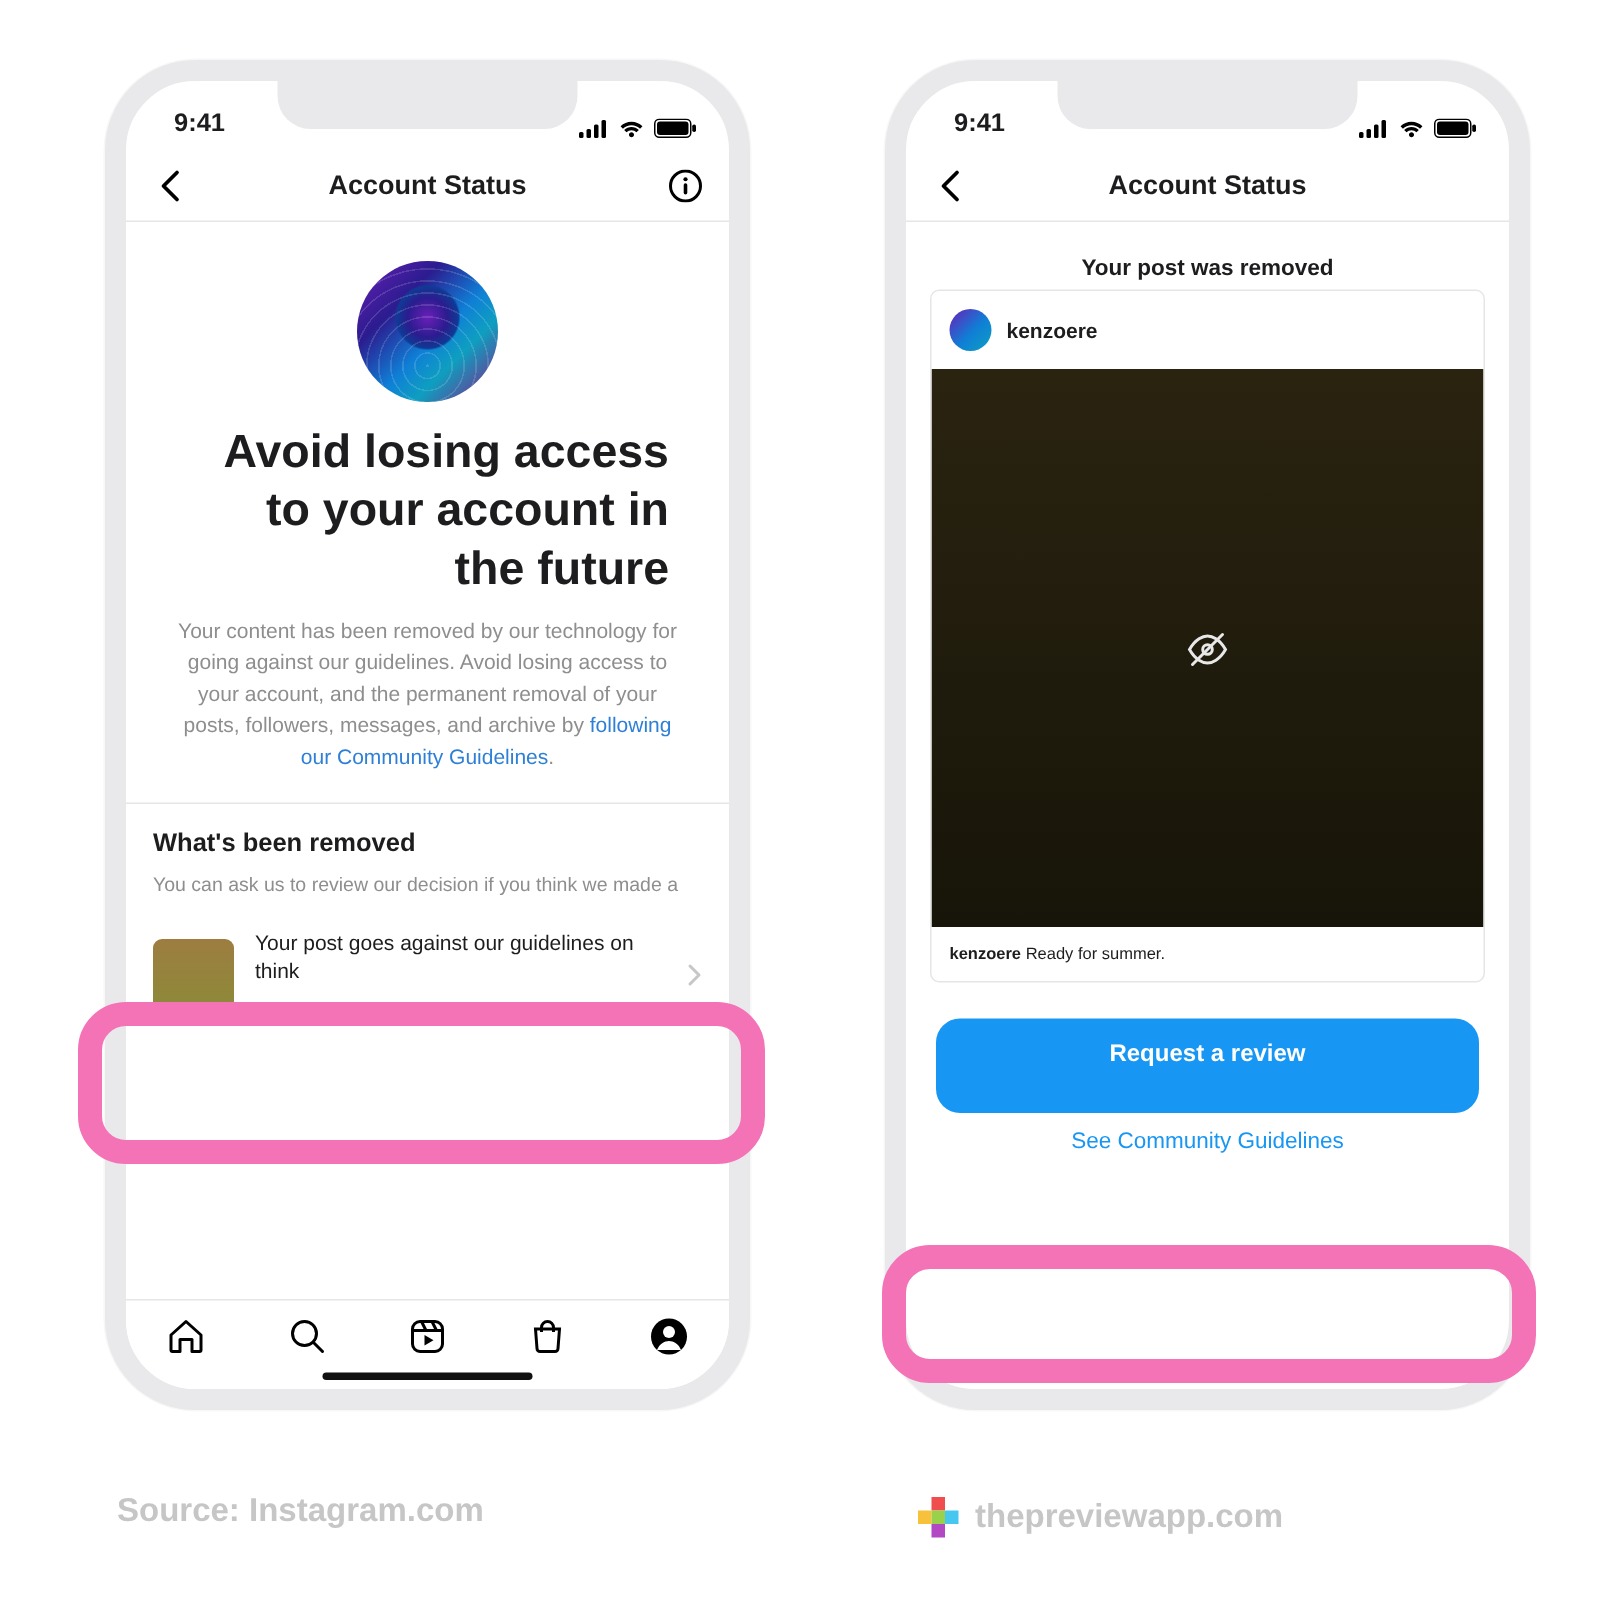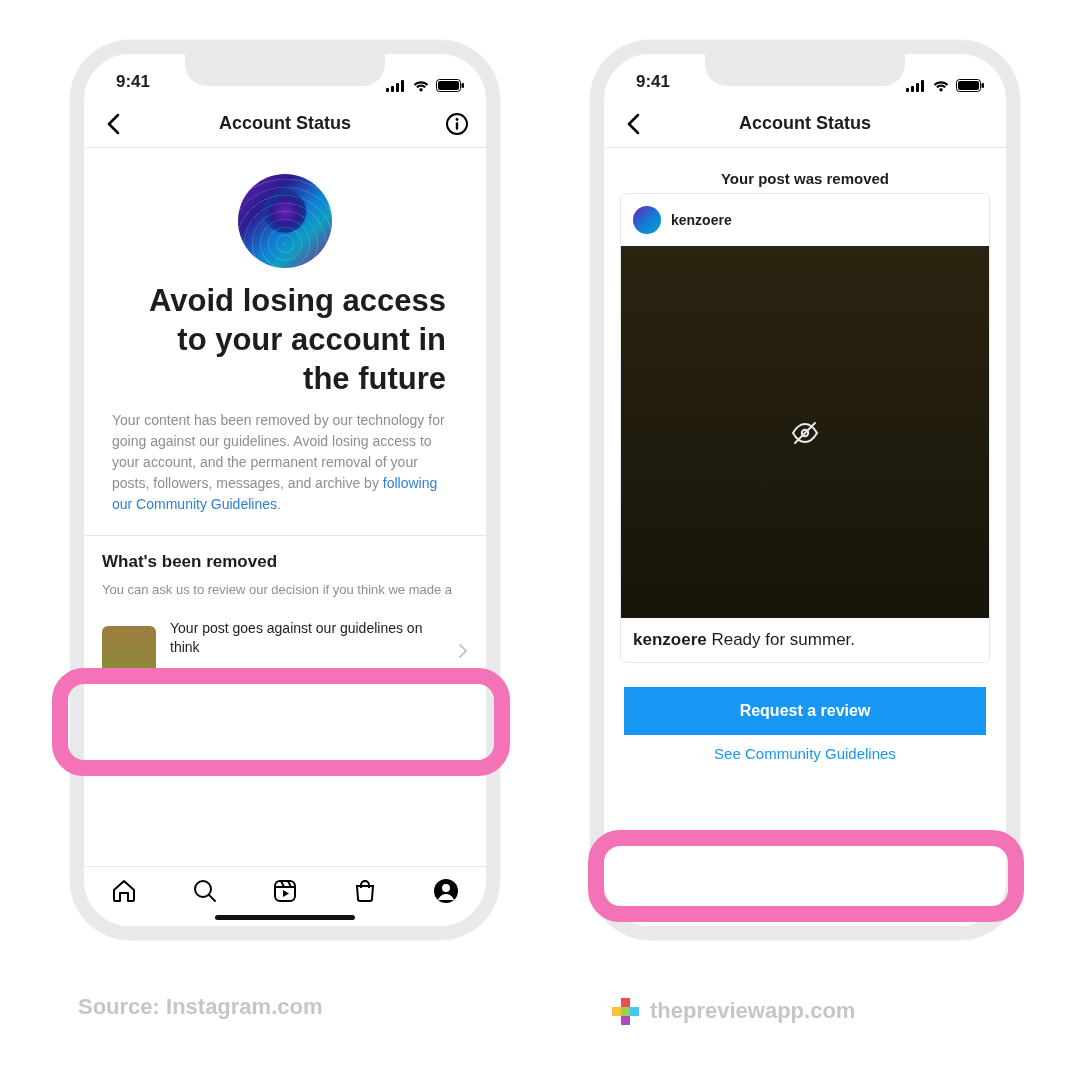--- a/index.html
+++ b/index.html
@@ -51,21 +51,21 @@
   .avatar{
     width:94px;height:94px;border-radius:50%;
     background:radial-gradient(circle at 50% 40%, #6a1fb8 0%, #2b1c8f 18%, #0f3a95 28%, transparent 30%),
                linear-gradient(135deg,#6a1fb8 0%,#2b1c8f 30%,#0f7fd6 55%,#0e9fc0 70%,#8c1a84 100%);
     position:relative;overflow:hidden;
   }
   .avatar::after{content:"";position:absolute;inset:-10px;
     background:repeating-radial-gradient(circle at 50% 70%,rgba(255,255,255,.25) 0 1px,transparent 1px 8px);
     mix-blend-mode:screen;opacity:.55}
   .h1{font-size:31px;font-weight:800;text-align:right;line-height:1.25;padding:0 40px}
-  .para{font-size:14px;color:var(--muted);text-align:left;padding:12px 28px 20px;line-height:1.5}
+  .para{font-size:14px;color:var(--muted);text-align:center;padding:12px 28px 20px;line-height:1.5}
   .para .lnk{color:var(--link)}
   .divider{height:1px;background:var(--border);margin:0}
   .section{padding:16px 18px 8px}
   .section h3{margin:0;font-size:17px;font-weight:800}
   .section p{margin:10px 0 0;font-size:13px;color:var(--muted)}
   
   .item{display:flex;align-items:center;gap:14px;padding:14px 18px;background:#fff}
   .thumb{width:54px;height:54px;border-radius:6px;
     background:linear-gradient(180deg,#9d7d41 0%,#8a8c37 100%)}
   .itemTxt{flex:1}
@@ -82,23 +82,23 @@
   .scrollR{height:calc(100% - 46px - 48px);padding:0 16px 0;overflow:hidden}
   .h1R{font-size:15px;font-weight:800;text-align:center;margin:22px 0 6px}
   .subR{text-align:center;color:var(--muted);font-size:14px;margin-bottom:18px}
   .card{border:1px solid var(--border);border-radius:6px;overflow:hidden;background:#fff}
   .cardHdr{display:flex;align-items:center;gap:10px;padding:12px}
   .cardHdr .av{width:28px;height:28px;border-radius:50%;
     background:linear-gradient(135deg,#6a1fb8,#0f7fd6 55%,#0e9fc0)}
   .cardHdr .nm{font-size:14px;font-weight:700}
   .media{height:372px;background:linear-gradient(180deg,#2a2310 0%,#171509 100%);
     display:flex;align-items:center;justify-content:center;color:#e8e8e8}
-  .cap{padding:12px;font-size:17px}
+  .cap{padding:12px;font-size:11px}
   .cap b{font-weight:700}
-  .btn{display:block;width:calc(100% - 8px);margin:24px 4px 10px;height:48px;border-radius:0;
+  .btn{display:block;width:calc(100% - 8px);margin:24px 4px 10px;height:63px;border-radius:16px;
     background:var(--blue);color:#fff;font-size:16px;font-weight:700;text-align:center;line-height:48px}
   .linkRow{text-align:center;color:var(--blue);font-size:15px;font-weight:400;margin-top:4px}
   
   .hi{position:absolute;border:16px solid var(--pink);border-radius:32px}
   .hi.l{left:52px;top:668px;width:458px;height:108px}
   .hi.r{left:588px;top:830px;width:436px;height:92px}
   
   .src{position:absolute;left:78px;bottom:60px;color:#c6c6c6;font-size:22px;font-weight:600}
   .credit{position:absolute;left:612px;bottom:54px;display:flex;align-items:flex-start;gap:10px;color:#c6c6c6;font-size:22px;font-weight:600}
   .logoP{width:28px;height:28px;position:relative}

